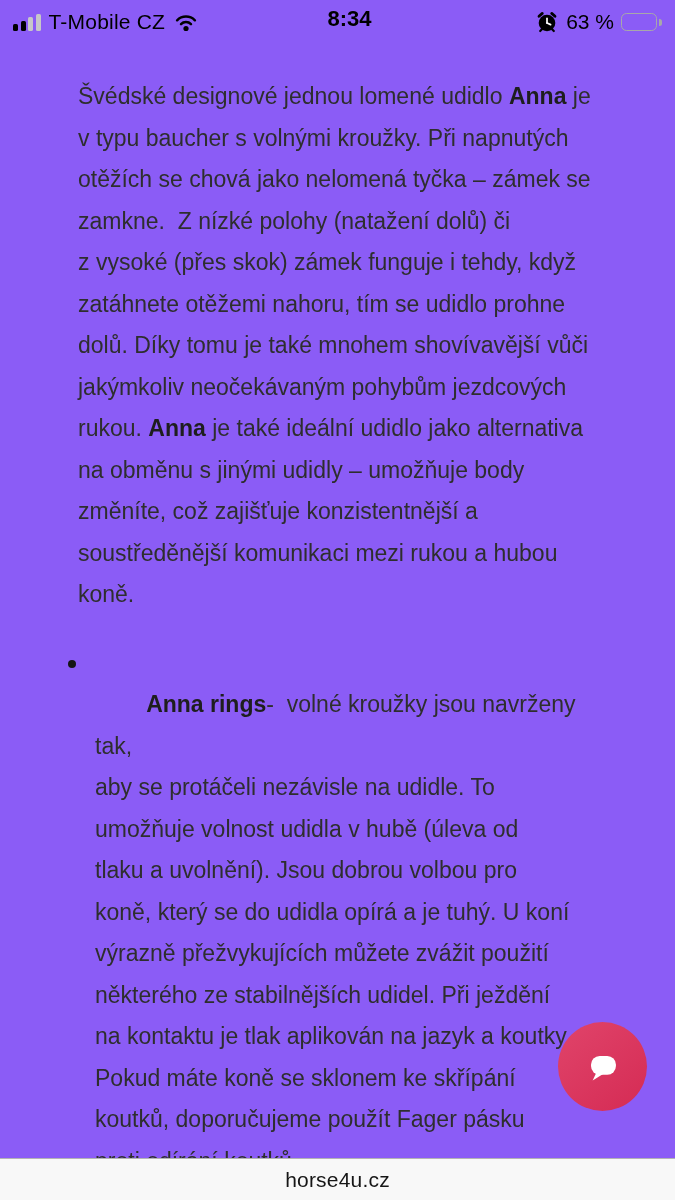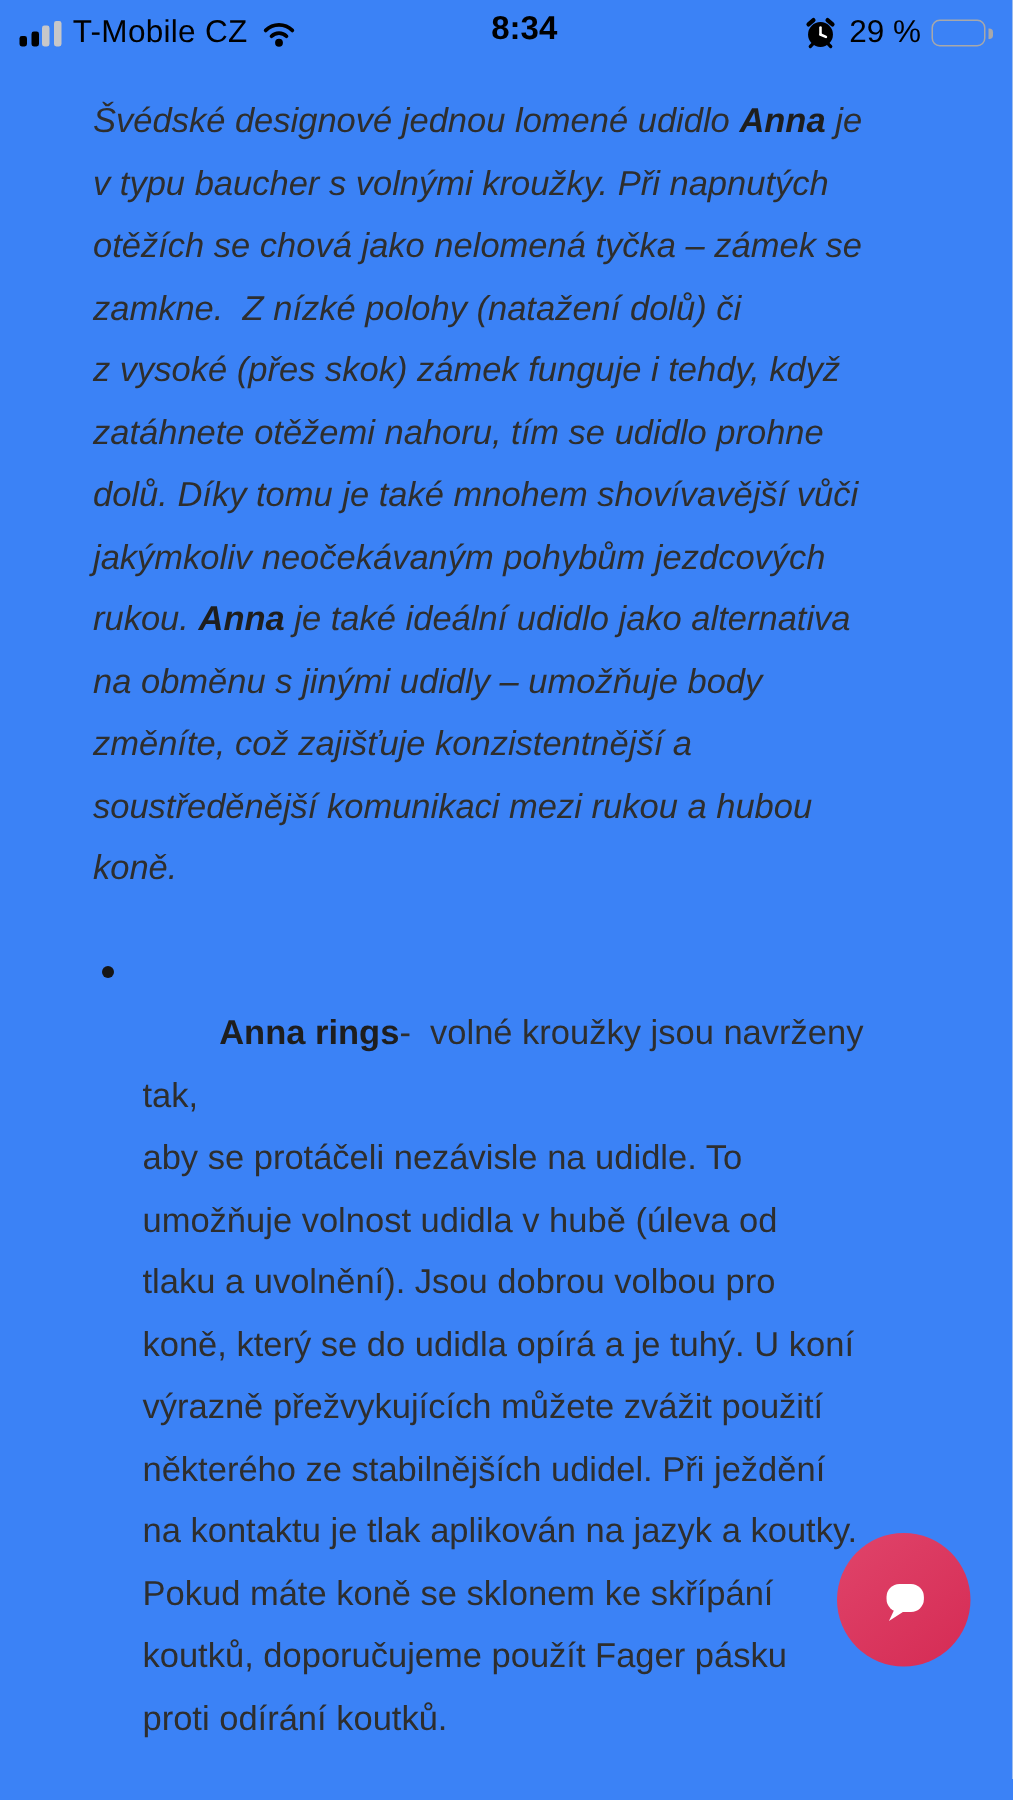--- a/index.html
+++ b/index.html
@@ -1,17 +1,17 @@
 <!DOCTYPE html>
 <html style="--text: #2e2e2e; --chat_top: #e0446a; --chat_bottom: #d52b54; --bar_bg: #f8f8f8; --divider: #b3b3b5; --watermark: #cccccc;"><head>
 <meta charset="utf-8">
 <style>
   html,body{margin:0;padding:0;background:#e9e9e9;}
   .screen{
-    position:relative;width:675px;height:1200px;background:#3b82f6;overflow:hidden;
+    position:relative;width:675px;height:1200px;background:#8b5cf6;overflow:hidden;
     font-family:"Liberation Sans", sans-serif;margin:0 auto;
   }
   
   .status-bar{
     position:absolute;top:0;left:0;right:0;height:40px;
     display:flex;align-items:center;justify-content:space-between;
     padding:4px 13px 0 13px;box-sizing:border-box;color:#000;
   }
   .sb-left,.sb-right{display:flex;align-items:center;}
   .sb-left{gap:8px;}
@@ -27,21 +27,21 @@
   .batt-pct{font-size:21px;}
   .battery{position:relative;width:36px;height:18px;border:1.5px solid #a8a8aa;border-radius:5.5px;padding:2px;box-sizing:border-box;margin-right:5px;}
   .battery-fill{height:100%;background:#000;border-radius:2.5px;}
   .battery-nub{position:absolute;right:-6px;top:4.5px;width:3px;height:7px;background:#a8a8aa;border-radius:0 2.5px 2.5px 0;}
   
   .content{
     position:absolute;top:40px;left:0;right:0;bottom:0;overflow:hidden;
     padding:20px 57px 0 62px;box-sizing:border-box;
     font-size:23px;line-height:41.5px;color:var(--text,#2e2e2e);
   }
-  .intro{margin:0;white-space:pre-wrap;font-style:italic;}
+  .intro{margin:16px;white-space:pre-wrap;}
   .b{font-weight:700;color:#1e1e1e;}
   .bullet-list{list-style:none;margin:27px 0 0 0;padding:0;}
   .bullet-list li{position:relative;padding-left:33px;white-space:pre-wrap;margin-bottom:13px;}
   .bullet-dot{position:absolute;left:6px;top:17px;width:8px;height:8px;border-radius:50%;background:#161616;}
   
   .chat-button{
     position:absolute;right:28px;bottom:89px;width:89px;height:89px;border-radius:50%;
     background:linear-gradient(140deg,var(--chat_top,#e0446a),var(--chat_bottom,#d52b54));
     display:flex;align-items:center;justify-content:center;z-index:25;border:none;cursor:pointer;
   }
@@ -86,21 +86,21 @@
     <div class="sb-right">
       <svg width="24" height="24" viewBox="0 0 24 24">
         <path d="M4 6.3 L7.3 3.4" stroke="#000" stroke-width="2.8" stroke-linecap="round"></path>
         <path d="M20 6.3 L16.7 3.4" stroke="#000" stroke-width="2.8" stroke-linecap="round"></path>
         <circle cx="12" cy="13" r="8.3" fill="#000"></circle>
         <path d="M12 13 V8.4" stroke="#fff" stroke-width="1.7" stroke-linecap="round"></path>
         <path d="M12 13 L15.6 14.6" stroke="#fff" stroke-width="1.7" stroke-linecap="round"></path>
         <path d="M5.2 21 L6.9 19.3" stroke="#000" stroke-width="2.2" stroke-linecap="round"></path>
         <path d="M18.8 21 L17.1 19.3" stroke="#000" stroke-width="2.2" stroke-linecap="round"></path>
       </svg>
-      <span class="batt-pct">29 %</span>
+      <span class="batt-pct">63 %</span>
       <span class="battery">
         <span class="battery-fill" style="width: 72%;"></span>
         <span class="battery-nub"></span>
       </span>
     </div>
   </div>
 
   <div class="content">
     <p class="intro"><span>Švédské designové jednou lomené udidlo </span><span class="b">Anna</span><span> je
 v typu baucher s volnými kroužky. Při napnutých
@@ -133,15 +133,18 @@
     </ul>
   </div>
 
   <button class="chat-button">
     <svg width="46" height="46" viewBox="0 0 48 48">
       <rect x="11.5" y="12.5" width="26" height="19.5" rx="9" fill="#fff"></rect>
       <path d="M17.5 29 L13.2 38.2 L24.5 31 Z" fill="#fff"></path>
     </svg>
   </button>
 
+  <div class="bottom-bar">
+    <span class="url-label">horse4u.cz</span>
+  </div>
 
 
 </div>
 
 </body></html>

